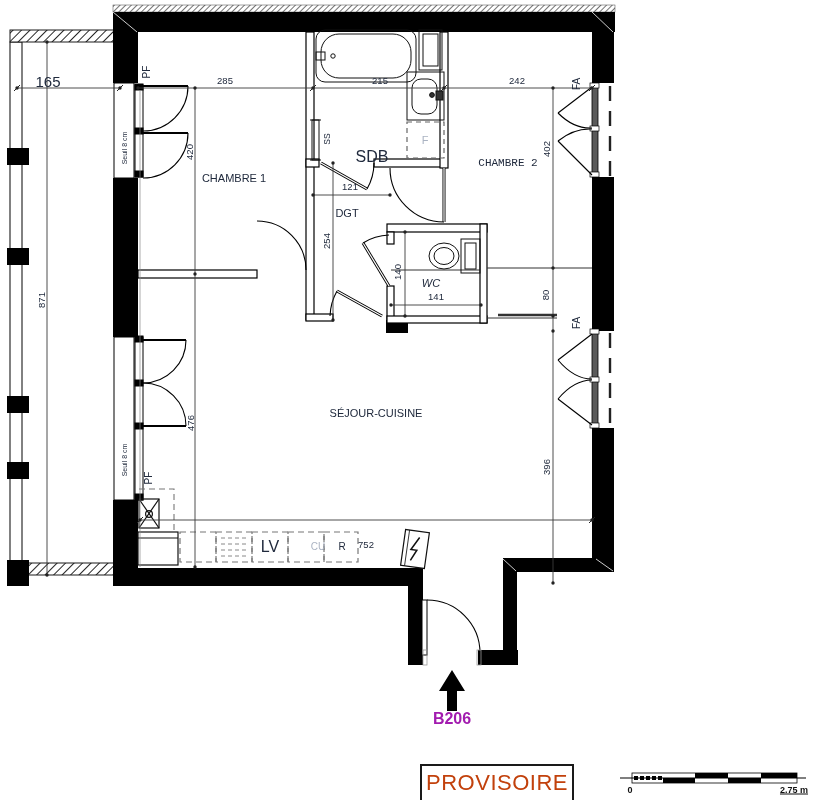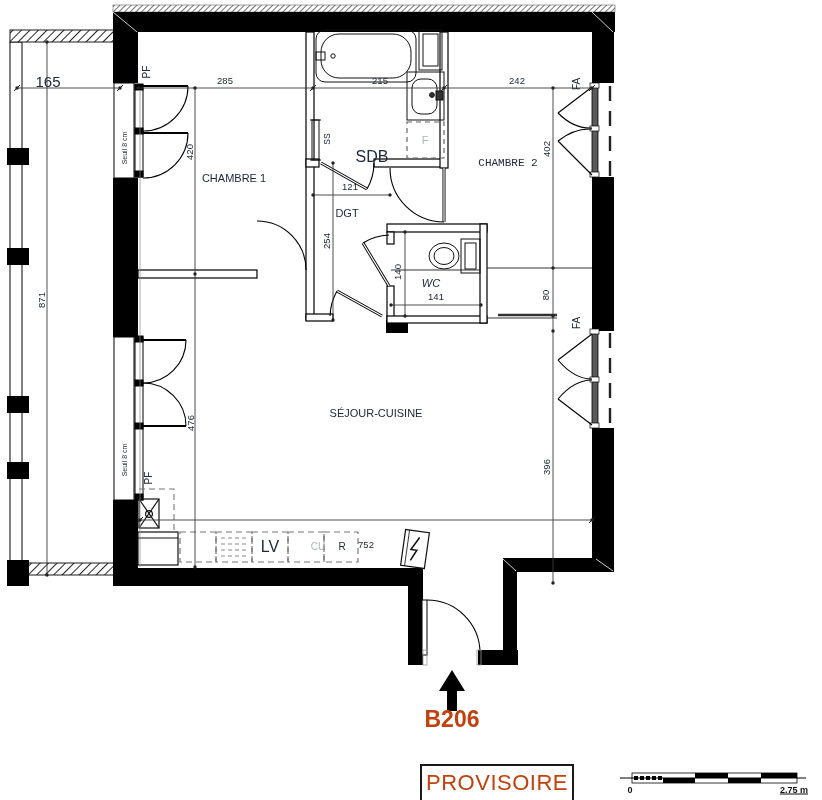--- a/index.html
+++ b/index.html
@@ -6,21 +6,21 @@
   #stage{position:relative;width:822px;height:800px;background:#fff;overflow:hidden;
          font-family:"Liberation Sans",sans-serif;}
   svg{position:absolute;left:0;top:0;}
   .lbl{position:absolute;transform:translate(-50%,-50%);color:#202a3d;white-space:nowrap;
        font-family:"Liberation Sans",sans-serif;line-height:1;}
   .rot{transform:translate(-50%,-50%) rotate(-90deg);}
   .muted{color:#aab3c2;}
   .stamp-box{position:absolute;left:420px;top:764px;width:150px;height:34px;
              border:2px solid #1a1a1a;background:#fff;display:flex;align-items:center;justify-content:center;}
   .stamp-text{font-size:22px;color:#c2410c;letter-spacing:0.5px;}
-  .big{font-size:23px;font-weight:600;color:#c2410c;}
+  .big{font-size:16px;font-weight:600;color:#a21caf;}
   .scale-num{font-size:9px;font-weight:700;color:#111;}
 </style>
 </head>
 <body>
 
 <div id="stage">
 
 <svg width="822" height="800" viewBox="0 0 822 800">
   <defs>
     <pattern id="hatch" width="6" height="6" patternUnits="userSpaceOnUse" patternTransform="rotate(45)">

